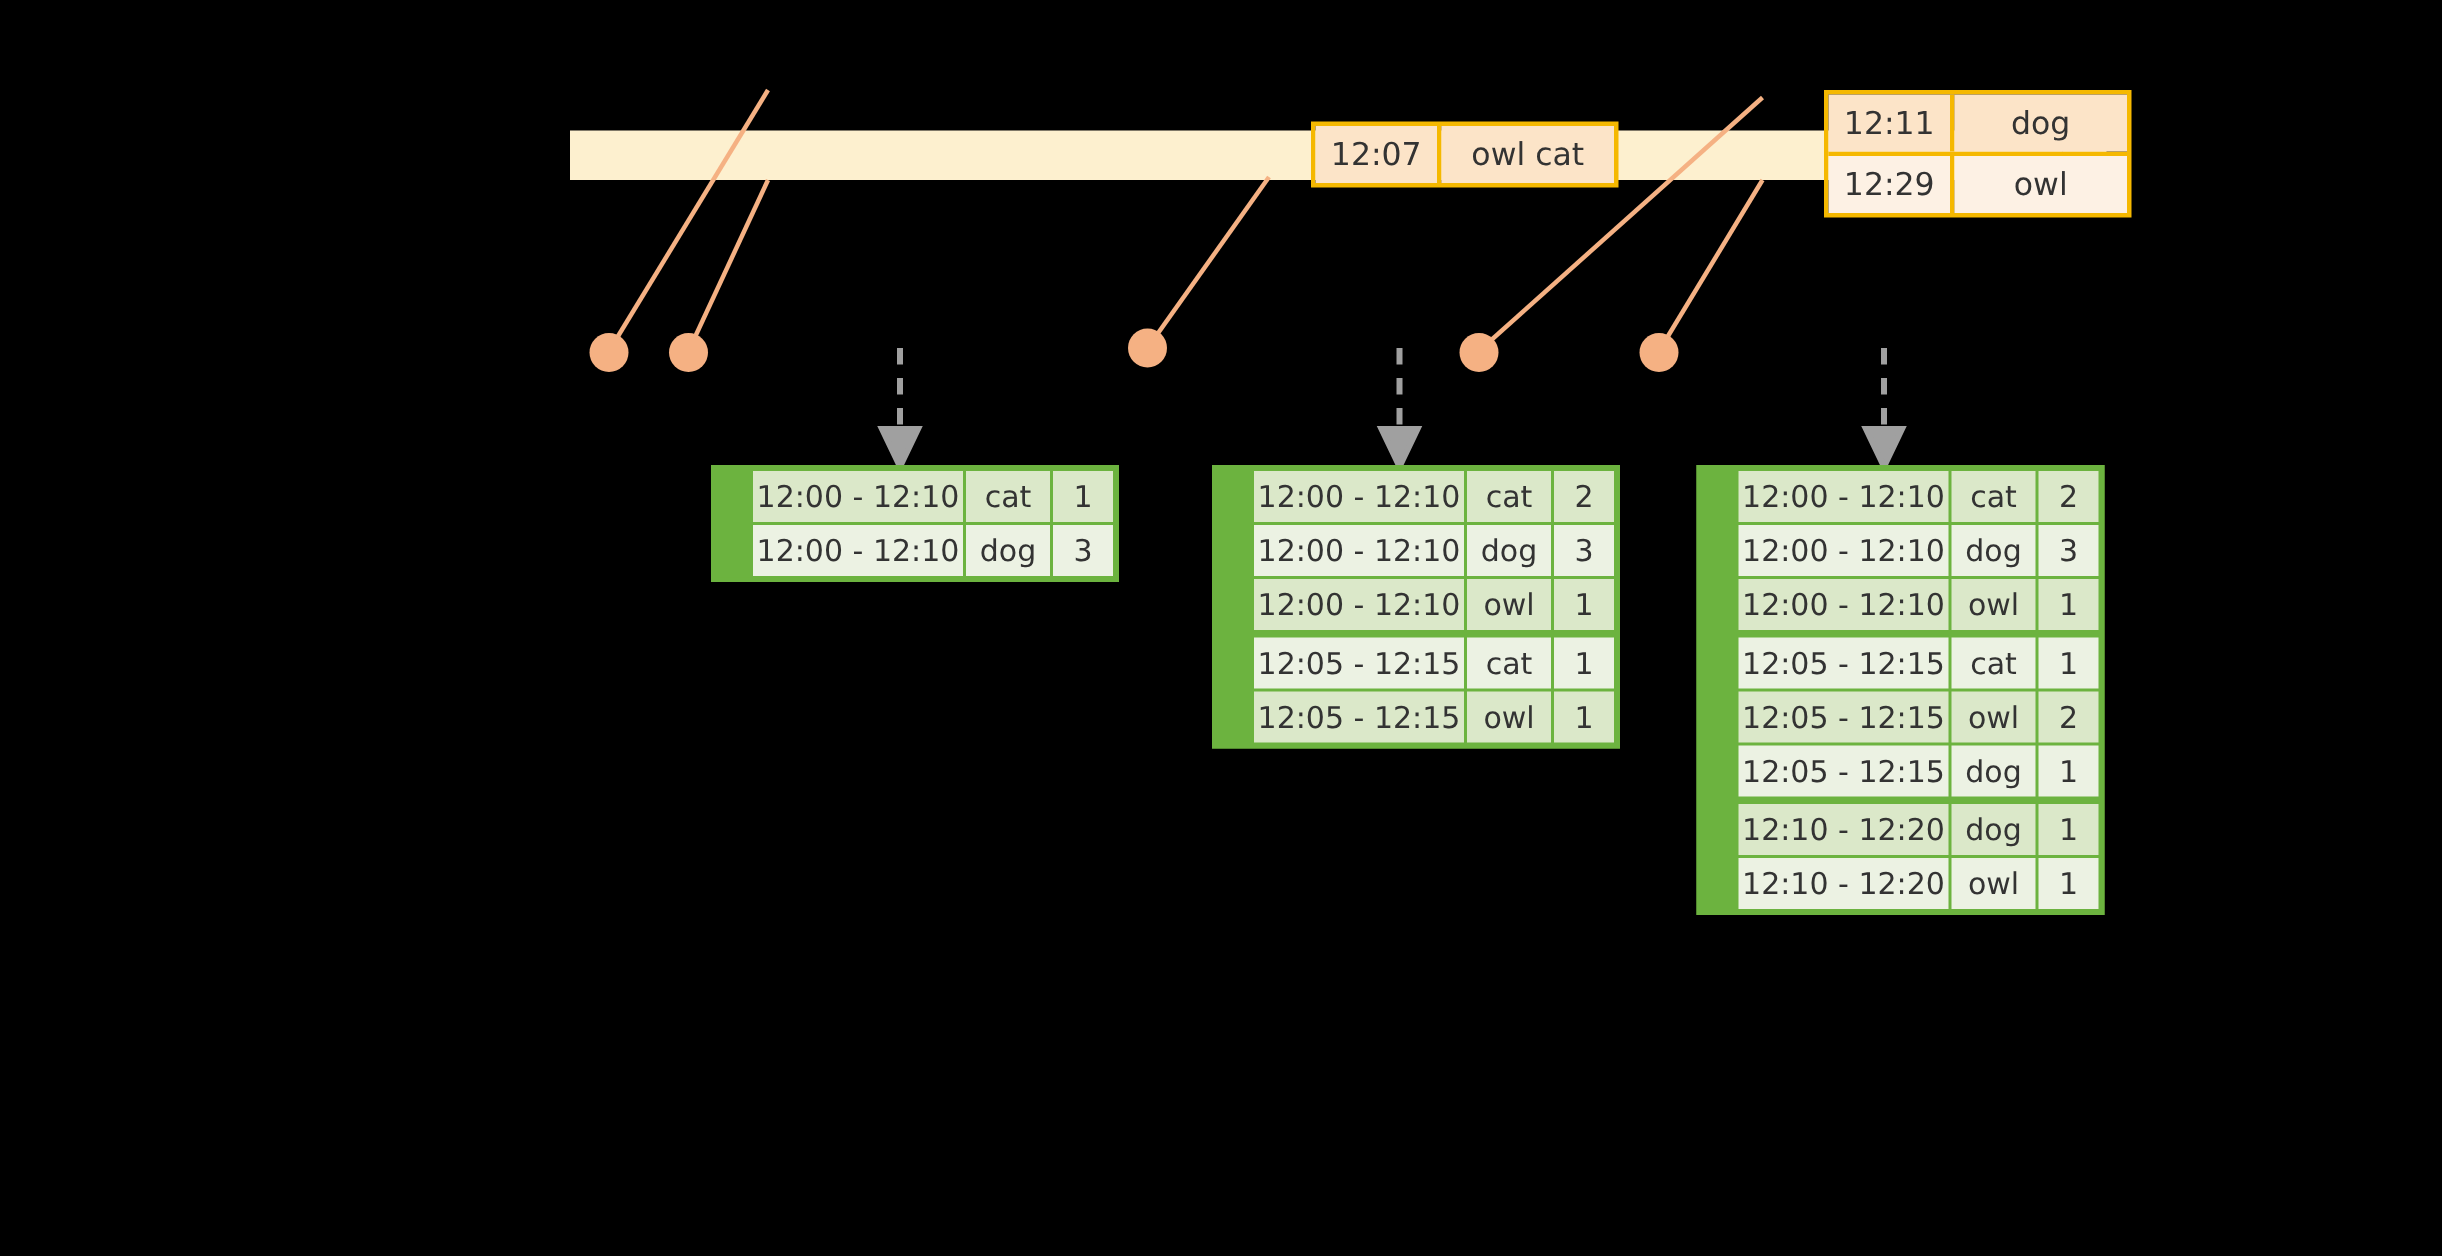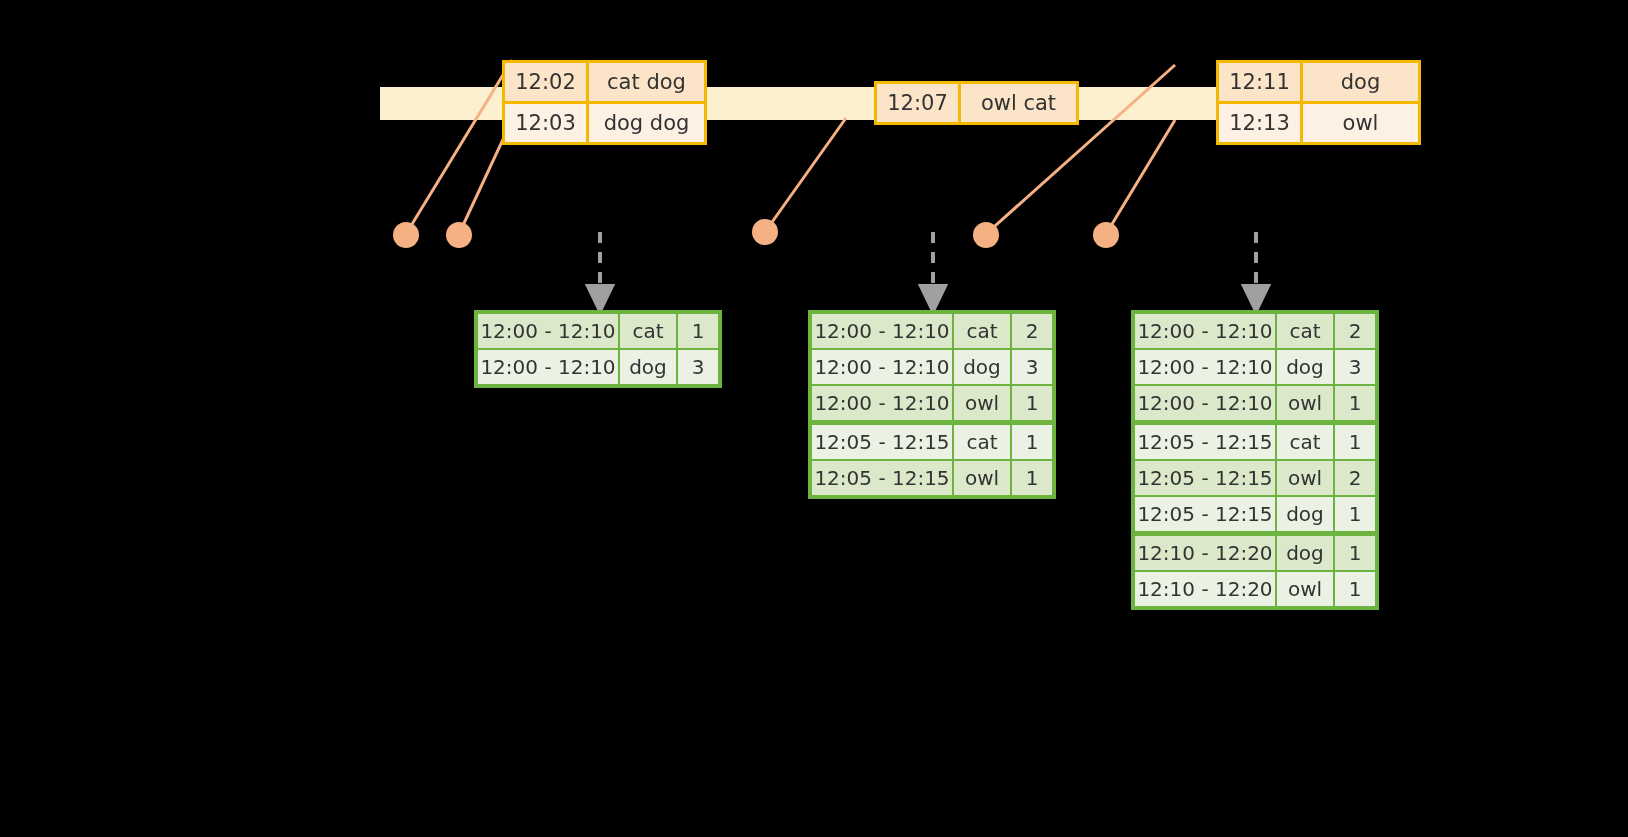--- a/index.html
+++ b/index.html
@@ -18,21 +18,21 @@
     display:flex;align-items:center;justify-content:center;
     font-size:21px;color:#333;height:38px;white-space:nowrap;
   }
   .evt-time{width:84px;border-right:3px solid #f5b800;}
   .evt-val{width:115px;}
   .shade-a .evt-cell{background:#fce4c8;}
   .shade-b .evt-cell{background:#fdf1e4;}
 
   
   .rtable{position:absolute;border:3px solid #6cb33f;box-sizing:border-box;background:#6cb33f;}
-  .rrow{display:flex;}
+  .rrow{display:flex;margin-left:24px;}
   .rcell{
     box-sizing:border-box;display:flex;align-items:center;justify-content:center;
     font-size:20px;color:#333;height:34px;white-space:nowrap;
     margin:1px;
   }
   .c-win{width:140px;}
   .c-word{width:56px;}
   .c-num{width:40px;}
   .tone-a .rcell{background:#dbe8c9;}
   .tone-b .rcell{background:#ecf2e3;}
@@ -77,45 +77,35 @@
         <line x1="933" y1="232" x2="933" y2="288" stroke-dasharray="11,9"></line>
         <polygon points="921,286 945,286 933,311"></polygon>
       </g>
       <g>
         <line x1="1256" y1="232" x2="1256" y2="288" stroke-dasharray="11,9"></line>
         <polygon points="1244,286 1268,286 1256,311"></polygon>
       </g>
     </g>
   </svg>
 
-  <div class="evt-group" style="left:502px;top:60px;">
-    <div class="evt-row shade-a">
-      <div class="evt-cell evt-time">12:02</div>
-      <div class="evt-cell evt-val">cat dog</div>
-    </div>
-    <div class="evt-row shade-b">
-      <div class="evt-cell evt-time">12:03</div>
-      <div class="evt-cell evt-val">dog dog</div>
-    </div>
-  </div>
 
   <div class="evt-group" style="left:836px;top:81px;margin-left:38px;">
     <div class="evt-row shade-a">
       <div class="evt-cell evt-time">12:07</div>
       <div class="evt-cell evt-val">owl cat</div>
     </div>
   </div>
 
   <div class="evt-group" style="left:1168px;top:60px;margin-left:48px;">
     <div class="evt-row shade-a">
       <div class="evt-cell evt-time">12:11</div>
       <div class="evt-cell evt-val">dog</div>
     </div>
     <div class="evt-row shade-b">
-      <div class="evt-cell evt-time">12:13</div>
+      <div class="evt-cell evt-time">12:29</div>
       <div class="evt-cell evt-val">owl</div>
     </div>
   </div>
 
   <div class="rtable" id="rtable-0" style="left:474px;top:310px;">
       <div class="rrow tone-a">
         <div class="rcell c-win">12:00 - 12:10</div>
         <div class="rcell c-word">cat</div>
         <div class="rcell c-num">1</div>
       </div>

